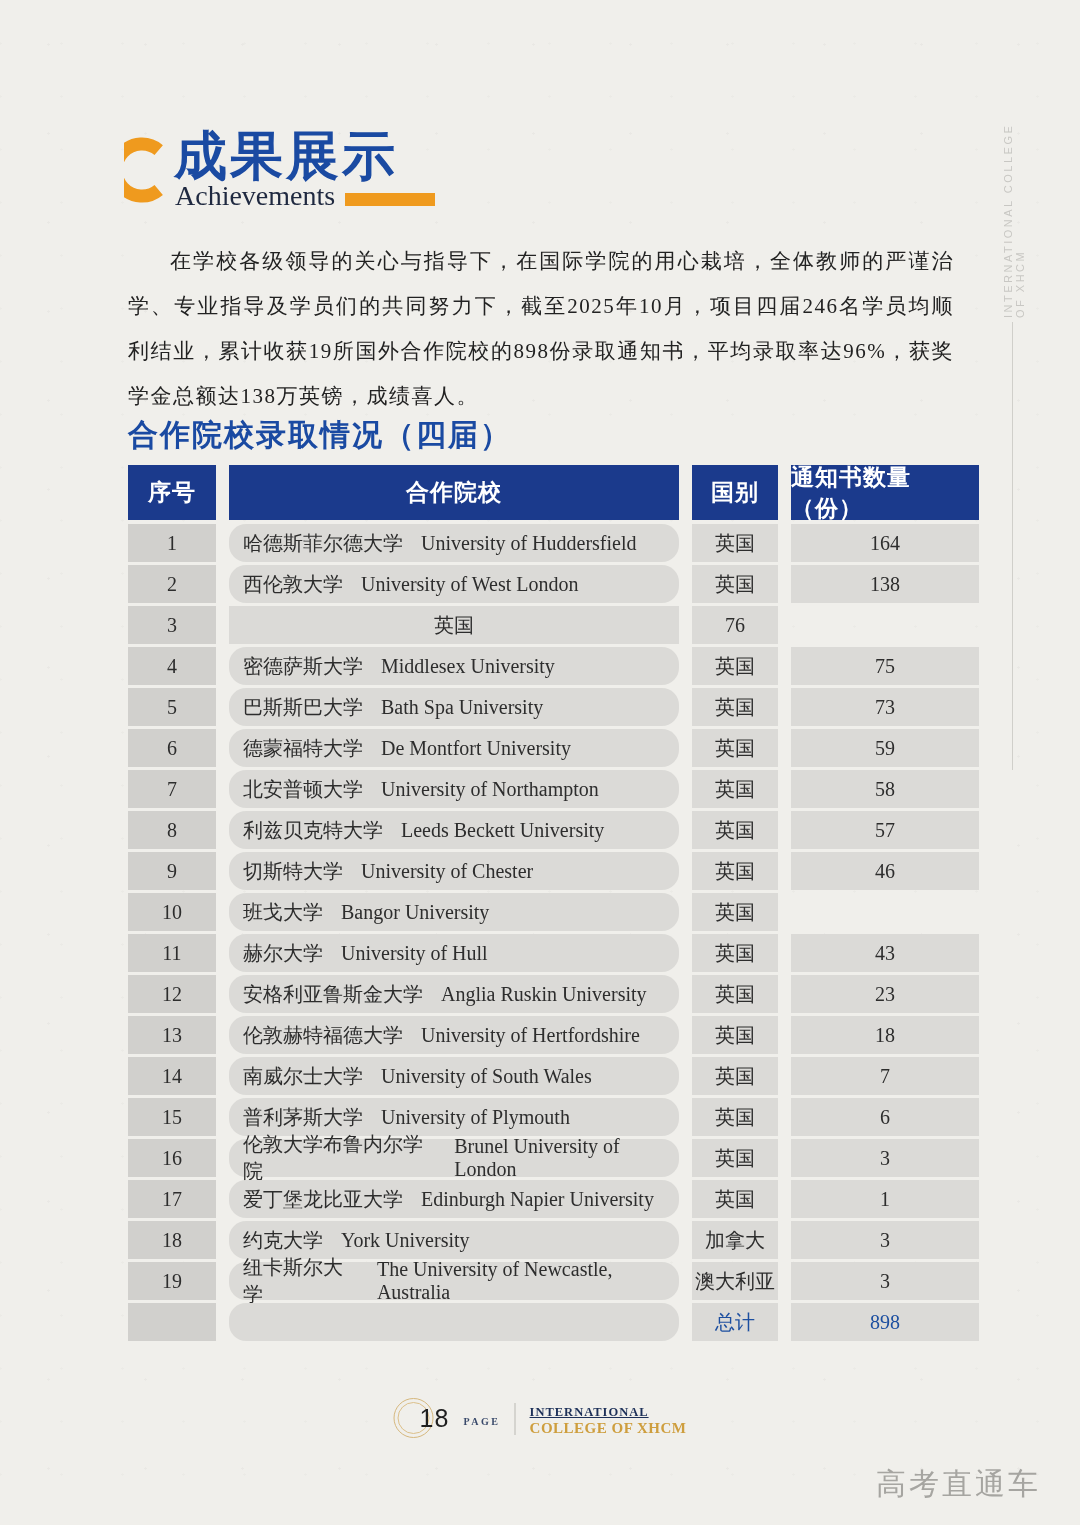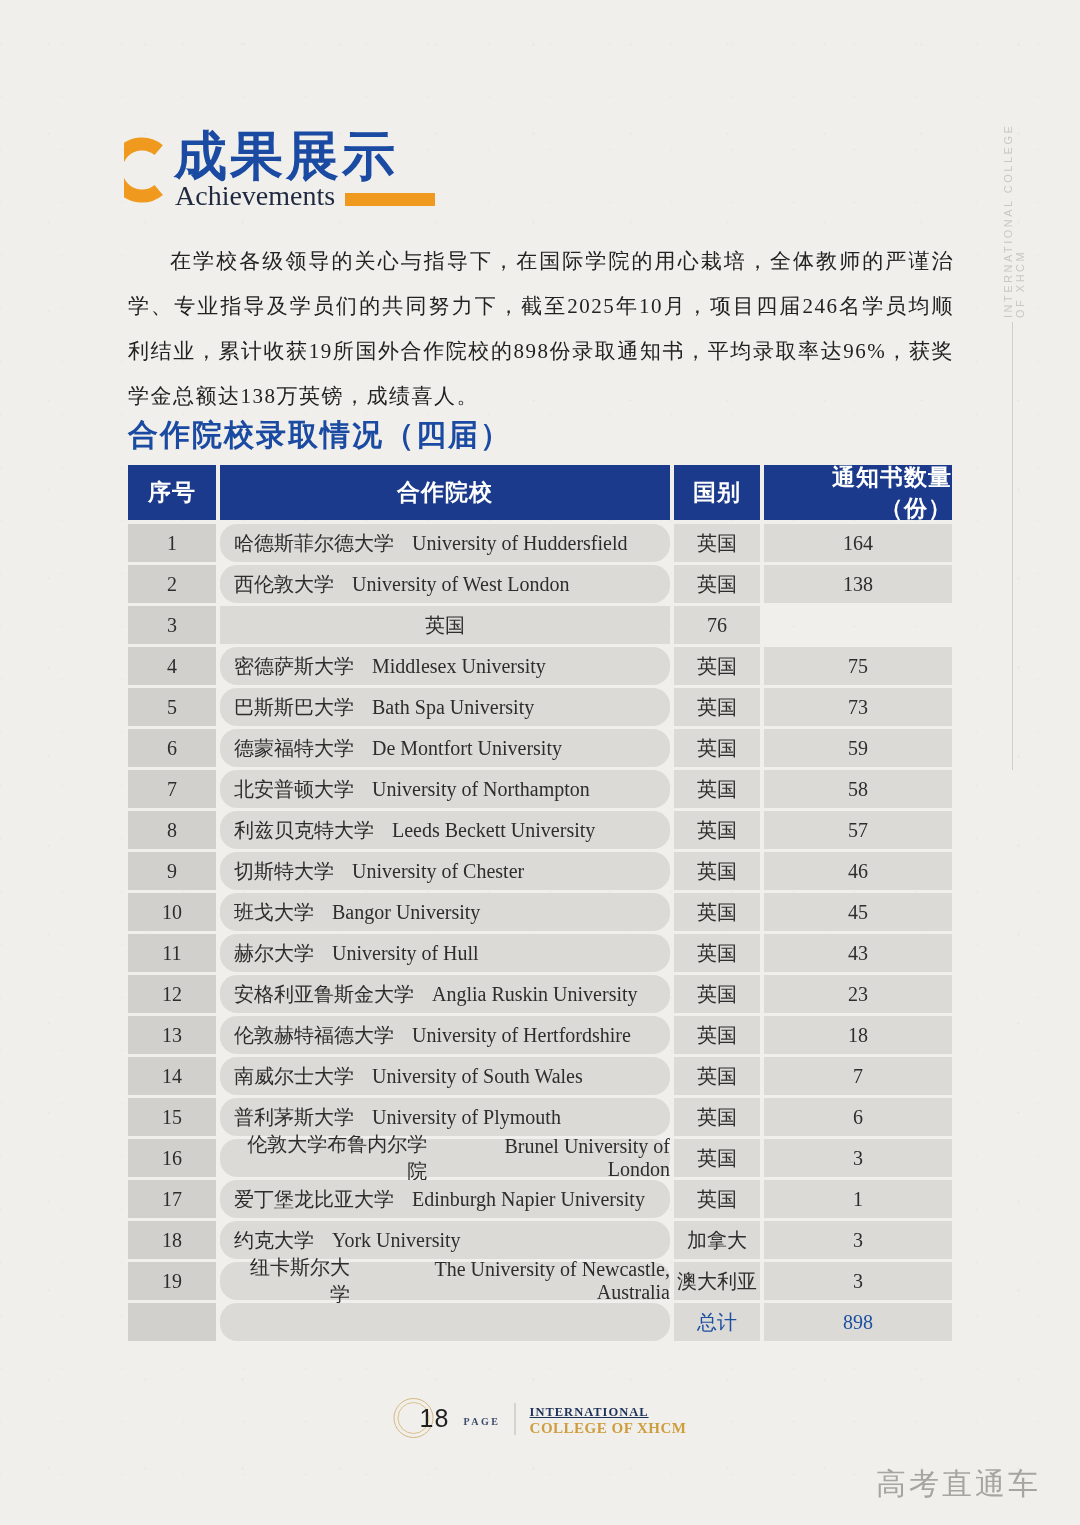--- a/index.html
+++ b/index.html
@@ -46,22 +46,21 @@
   .table-title{
     position:absolute;left:128px;top:415px;width:824px;
     text-align:left;margin:0;
     font-family:"Liberation Sans","DejaVu Sans",sans-serif;
     font-size:30px;font-weight:bold;color:#1a4aa2;letter-spacing:2px;
   }
   .table{position:absolute;left:128px;top:465px;width:824px;}
   .thead,.trow{
     display:grid;
     grid-template-columns:88px 450px 86px 188px;
-    column-gap:4px;
-    text-align:right;
+    column-gap:13px;
   }
   .thead{margin-bottom:4px;}
   .th{
     background:#1b3a8c;color:#fff;height:55px;
     display:flex;align-items:center;justify-content:center;
     font-family:"Liberation Sans","DejaVu Sans",sans-serif;
     font-size:23px;font-weight:bold;letter-spacing:1px;
   }
   .trow{margin-bottom:3px;}
   .td{
@@ -289,23 +288,20 @@
     <div class="td c1">
             <span>10</span>
           </div>
     <div class="td c2">
       <span class="cn">班戈大学</span>
       <span class="en">Bangor University</span>
     </div>
     <div class="td c3">
             <span>英国</span>
           </div>
-    <div class="td c4">
-            <span>45</span>
-          </div>
   </div>
 
   <div class="trow">
     <div class="td c1">
             <span>11</span>
           </div>
     <div class="td c2">
       <span class="cn">赫尔大学</span>
       <span class="en">University of Hull</span>
     </div>

